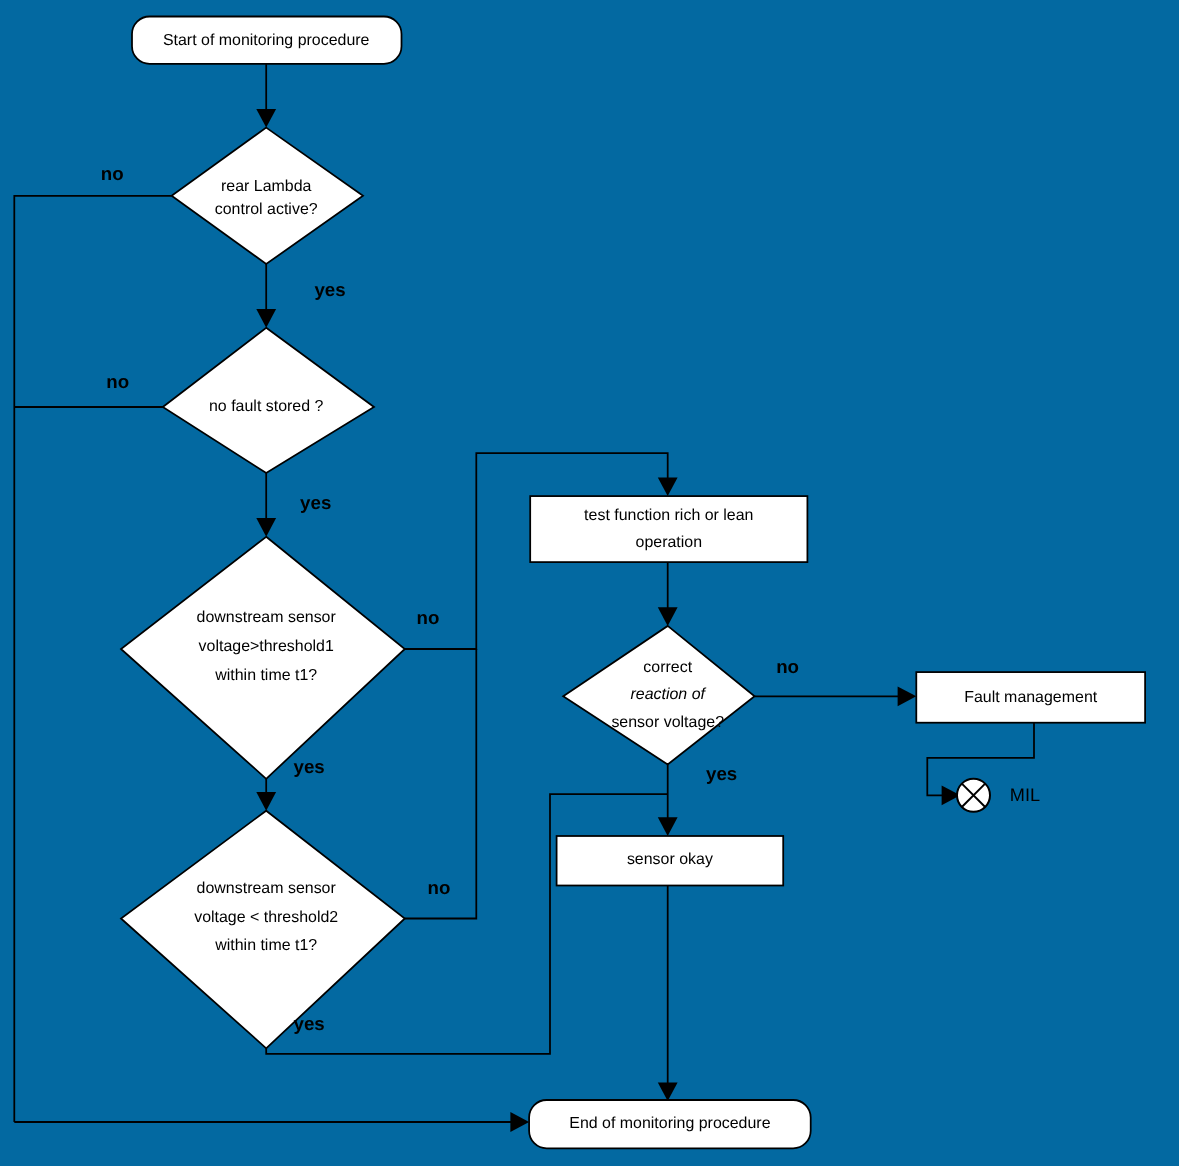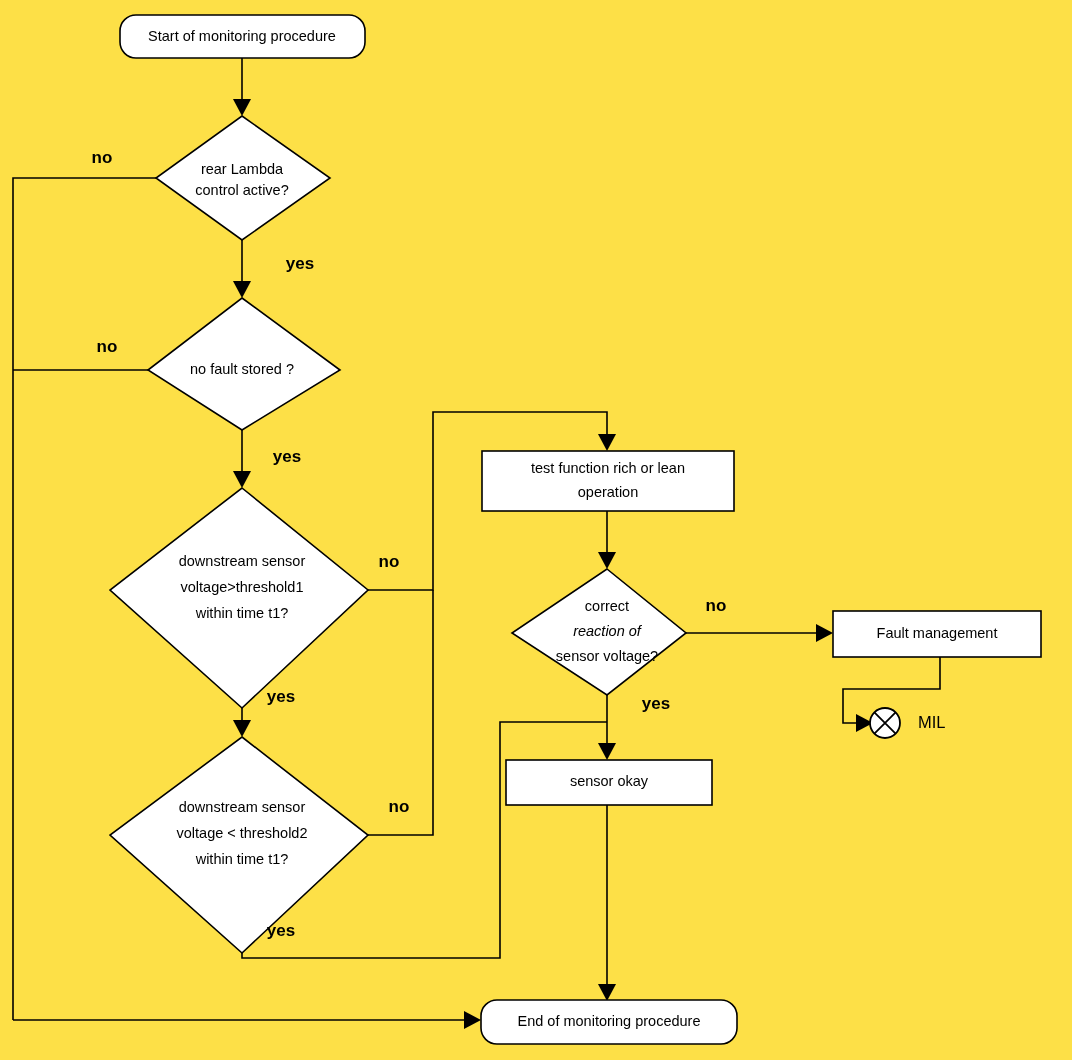--- a/index.html
+++ b/index.html
@@ -11,21 +11,21 @@
   body {
     font-family: "Liberation Sans", sans-serif;
     width: 1072px;
     height: 1060px;
     overflow: hidden;
   }
   #flow-root {
     position: relative;
     width: 1072px;
     height: 1060px;
-    background: #fde047;
+    background: #0369a1;
   }
   svg#flow-svg {
     position: absolute;
     left: 0;
     top: 0;
     width: 1072px;
     height: 1060px;
   }
   .node-shape {
     fill: #ffffff;

